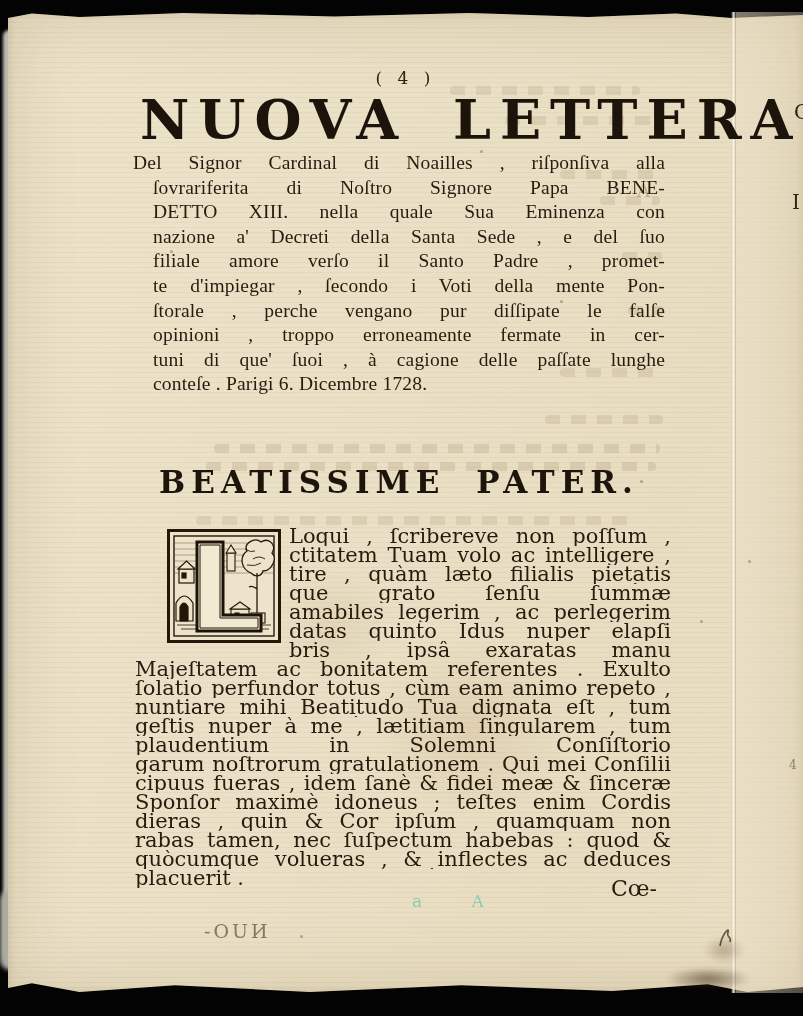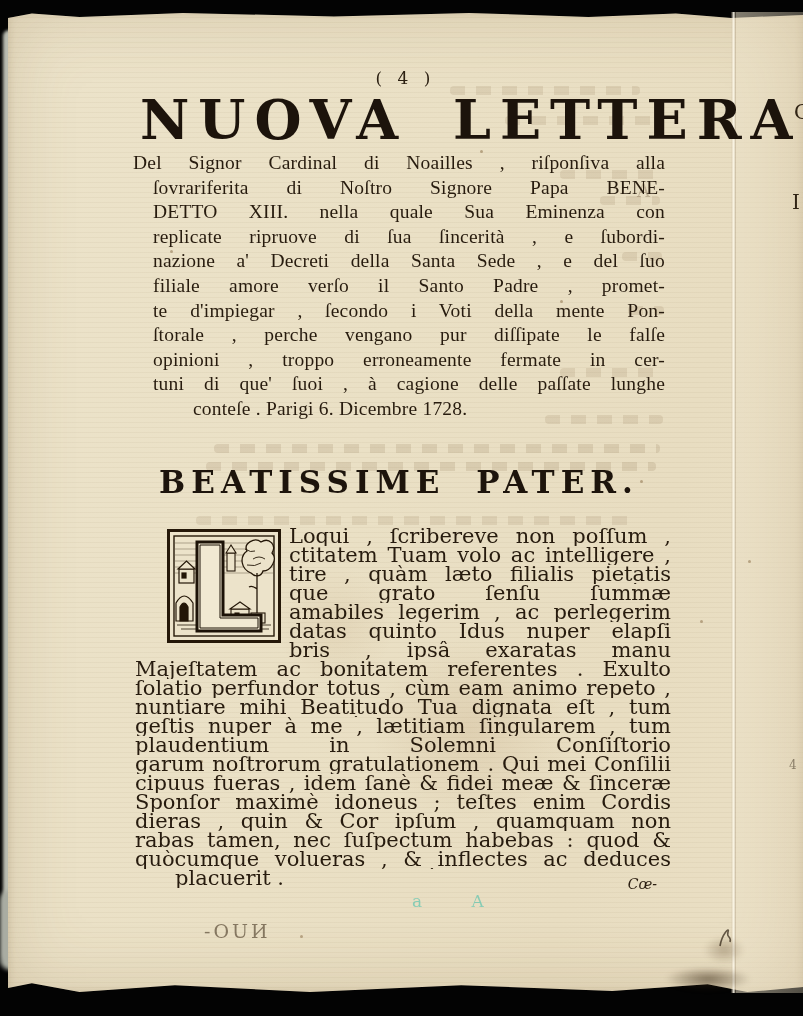--- a/index.html
+++ b/index.html
@@ -42,24 +42,24 @@
   .intro{position:absolute;left:133px;top:151px;width:532px;font-size:19.5px;line-height:24.6px;
          letter-spacing:.2px;color:#271b0e;}
   .intro .jline{padding-left:20px;}
   .intro .jline:first-child{padding-left:0;}
   .heading{position:absolute;left:133px;top:464px;width:532px;text-align:center;font-weight:700;
          font-size:31px;letter-spacing:6px;word-spacing:14px;color:#1d140c;white-space:nowrap;}
   .letter{position:absolute;left:135px;top:527px;width:536px;font-size:21px;line-height:19px;color:#271b0e;}
   .jline{text-align:justify;text-align-last:justify;height:auto;overflow:hidden;white-space:normal;}
   .intro .jline{height:24.6px;font-family:Liberation Serif, serif;}
   .letter .jline{height:19px;}
-  .intro .jline:last-child,.letter .jline:last-child{text-align-last:left;margin-left:40px;}
+  .intro .jline:last-child,.letter .jline:last-child{text-align-last:left;}
   .woodcut{float:left;width:114px;height:114px;margin:2px 8px 0 32px;}
   .catchword{position:absolute;left:133px;top:876px;width:532px;text-align:right;
-             padding-right:8px;font-size:14px;color:#2a1d10;box-sizing:border-box;font-style:italic;}
+             padding-right:8px;font-size:22px;color:#2a1d10;box-sizing:border-box;}
   .show-through-word{position:absolute;left:204px;top:920px;font-size:19px;letter-spacing:3px;
              color:#4a3a26;opacity:.62;filter:blur(.3px);}
   .st-marks{position:absolute;left:412px;top:891px;font-size:17px;letter-spacing:22px;
              color:#14b8a6;opacity:.45;filter:blur(.4px);}
   .edge-glyph{position:absolute;color:#302415;font-size:20px;}
   .eg-top{left:794px;top:100px;}
   .eg-mid{left:792px;top:190px;}
   .eg-small{left:789px;top:758px;font-size:12px;opacity:.5;}
   .curl{position:absolute;left:714px;top:922px;opacity:.7;}
 </style>
@@ -101,21 +101,20 @@
   <div class="ghost" style="left:196px;top:516px;width:440px;opacity:.75"></div>
   <span class="ghost-char" style="left:637px;top:180px">A</span>
 
   <div class="pagenum">( 4 )</div>
   <div class="title">NUOVA LETTERA</div>
 
   <div class="intro">
       <div class="jline">Del Signor Cardinal di Noailles , riſponſiva alla</div>
       <div class="jline">ſovrariferita di Noſtro Signore Papa BENE-</div>
       <div class="jline">DETTO XIII. nella quale Sua Eminenza con</div>
-      <div class="jline">replicate ripruove di ſua ſincerità , e ſubordi-</div>
       <div class="jline">nazione a' Decreti della Santa Sede , e del ſuo</div>
       <div class="jline">filiale amore verſo il Santo Padre , promet-</div>
       <div class="jline">te d'impiegar , ſecondo i Voti della mente Pon-</div>
       <div class="jline">ſtorale , perche vengano pur diſſipate le falſe</div>
       <div class="jline">opinioni , troppo erroneamente fermate in cer-</div>
       <div class="jline">tuni di que' ſuoi , à cagione delle paſſate lunghe</div>
       <div class="jline">conteſe . Parigi 6. Dicembre 1728.</div>
     </div>
 
   <div class="heading">BEATISSIME PATER.</div>

